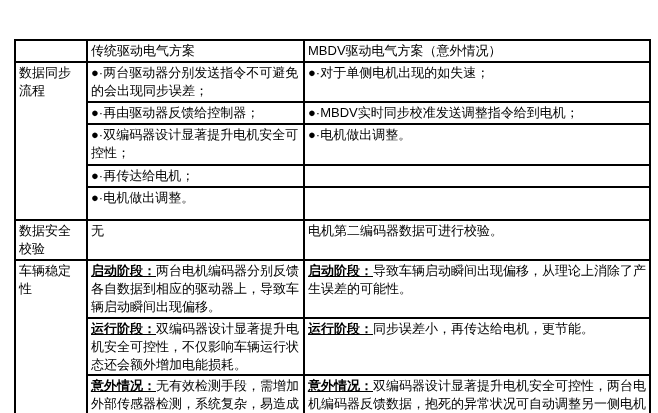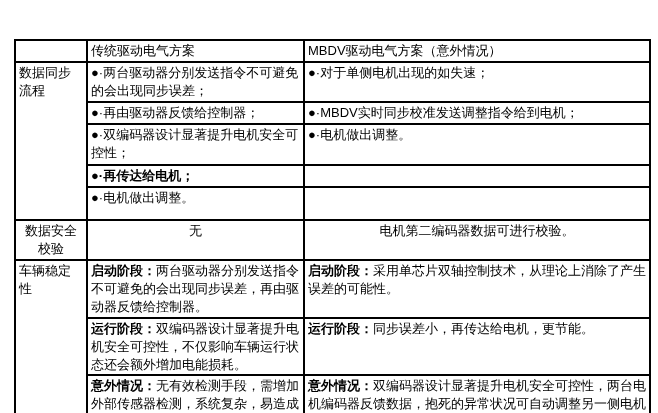--- a/index.html
+++ b/index.html
@@ -34,28 +34,28 @@
   table.cmp td {
     border: 2px solid #000000;
     vertical-align: top;
     padding: 1px 3px 1px 3px;
     word-break: break-all;
     overflow: hidden;
   }
   
   td.gb { border-bottom: 1px solid #bfbfbf; }
   td.gt { border-top: 1px solid #bfbfbf; border-radius: 11px; }
-  b.ph { font-weight: bold; }
+  b.ph { font-weight: bold; text-decoration: underline; }
   tr.h  { height: 21px; }
   tr.r1 { height: 39px; padding-left: 47px; }
   tr.r2 { height: 22px; }
   tr.r3 { height: 41px; }
-  tr.r4 { height: 21px; font-weight: bold; }
+  tr.r4 { height: 21px; }
   tr.r5 { height: 33px; }
-  tr.rs { height: 34px; text-align: center; }
+  tr.rs { height: 34px; }
   tr.p1 { height: 58px; }
   tr.p2 { height: 47px; }
   tr.p3 { height: 68px; }
 </style>
 </head>
 <body>
 
 <div class="page">
   <table class="cmp">
     <colgroup>
@@ -95,24 +95,24 @@
 
     <tr class="rs">
       <td>数据安全校验</td>
       <td>无</td>
       <td>电机第二编码器数据可进行校验。</td>
     </tr>
 
     <tr class="p1">
       <td rowspan="3">车辆稳定性</td>
       <td class="gb">
-        <b class="ph">启动阶段：</b><span>两台驱动器分别发送指令不可避免的会出现同步误差，再由驱动器反馈给控制器。</span>
+        <b class="ph">启动阶段：</b><span>两台电机编码器分别反馈各自数据到相应的驱动器上，导致车辆启动瞬间出现偏移。</span>
       </td>
       <td class="gb">
-        <b class="ph">启动阶段：</b><span>采用单芯片双轴控制技术，从理论上消除了产生误差的可能性。</span>
+        <b class="ph">启动阶段：</b><span>导致车辆启动瞬间出现偏移，从理论上消除了产生误差的可能性。</span>
       </td>
     </tr>
     <tr class="p2">
       <td class="gt gb">
         <b class="ph">运行阶段：</b><span>双编码器设计显著提升电机安全可控性，不仅影响车辆运行状态还会额外增加电能损耗。</span>
       </td>
       <td class="gt gb">
         <b class="ph">运行阶段：</b><span>同步误差小，再传达给电机，更节能。</span>
       </td>
     </tr>

